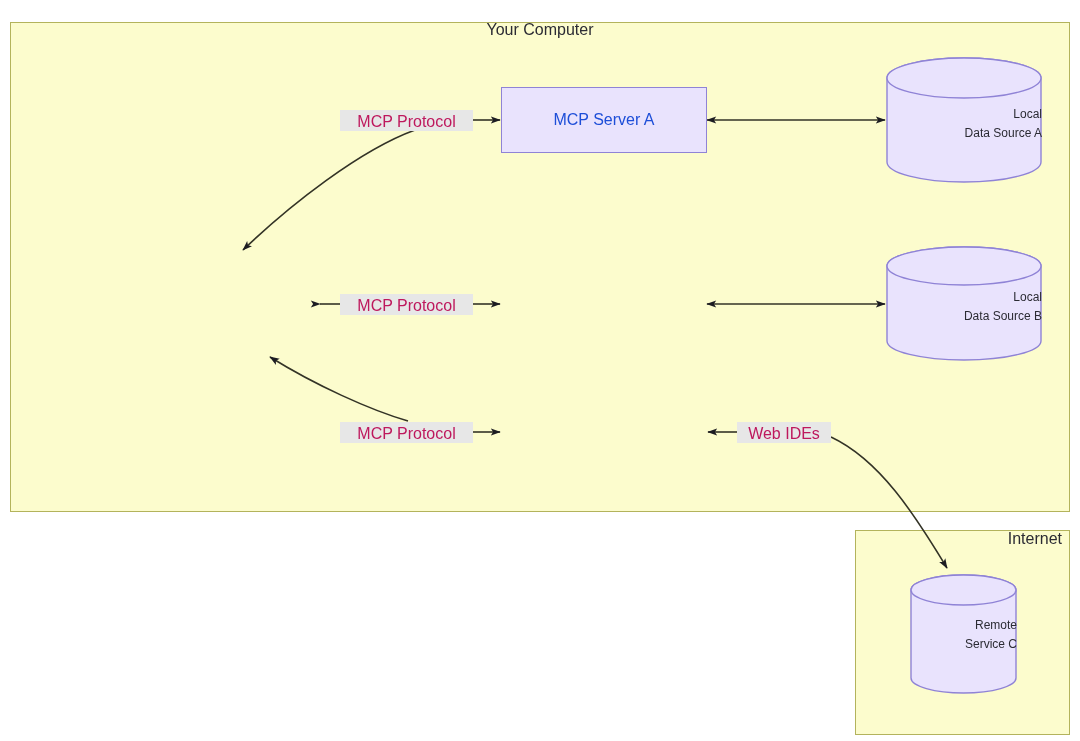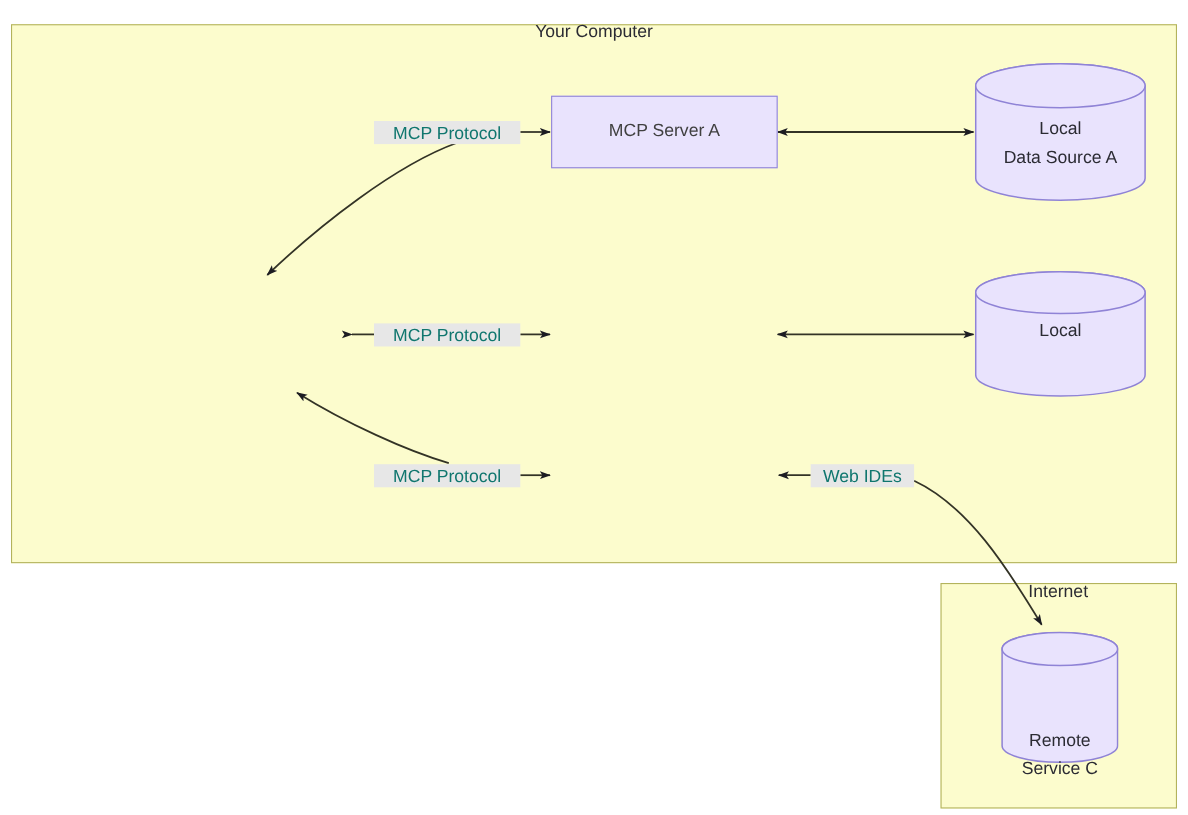--- a/index.html
+++ b/index.html
@@ -33,41 +33,41 @@
   .node-box {
     position: absolute;
     background: #e9e3fd;
     border: 1px solid #8f83d6;
     box-sizing: border-box;
     display: flex;
     align-items: center;
     justify-content: center;
     text-align: center;
     font-size: 16px;
-    color: #404040;
+    color: #1d4ed8;
     line-height: 1.55;
   }
   .cyl {
     position: absolute;
   }
   .cyl-label {
     position: absolute;
     left: 0;
     right: 0;
-    text-align: center;
-    font-size: 16px;
+    text-align: right;
+    font-size: 12px;
     color: #2b2b33;
     line-height: 1.6;
     pointer-events: none;
   }
   .edge-label {
     position: absolute;
     background: #e7e7e7;
     font-size: 16px;
-    color: #0f766e;
+    color: #be185d;
     white-space: nowrap;
     padding: 2px 3px;
     box-sizing: border-box;
     text-align: center;
     line-height: 1.3;
   }
   svg.overlay {
     position: absolute;
     left: 0;
     top: 0;
@@ -83,49 +83,50 @@
 </style>
 </head>
 <body>
 
 <div id="stage">
 
   <div class="group-box" style="left:10px; top:22px; width:1060px; height:490px;"></div>
   <div class="group-title" style="left:440px; top:21px; width:200px;">Your Computer</div>
 
   <div class="group-box" style="left:855px; top:530px; width:215px; height:205px;"></div>
-  <div class="group-title" style="left:862px; top:530px; width:200px;">Internet</div>
+  <div class="group-title" style="left:862px; top:530px; width:200px;text-align:right;">Internet</div>
 
   <div class="cyl" style="left:886px; top:57px; width:156px; height:126px;">
     <svg width="156" height="126" viewBox="0 0 156 126">
       <path d="M1,21 a77,20 0 0 1 154,0 L155,105 a77,20 0 0 1 -154,0 Z" fill="#e9e3fd" stroke="#8f83d6" stroke-width="1.4"></path>
       <ellipse cx="78" cy="21" rx="77" ry="20" fill="#e9e3fd" stroke="#8f83d6" stroke-width="1.4"></ellipse>
     </svg>
     <div class="cyl-label" style="top:48px;">
       <div>Local</div>
       <div>Data Source A</div>
     </div>
   </div>
 
   <div class="cyl" style="left:886px; top:246px; width:156px; height:115px;">
     <svg width="156" height="115" viewBox="0 0 156 115">
       <path d="M1,20 a77,19 0 0 1 154,0 L155,95 a77,19 0 0 1 -154,0 Z" fill="#e9e3fd" stroke="#8f83d6" stroke-width="1.4"></path>
       <ellipse cx="78" cy="20" rx="77" ry="19" fill="#e9e3fd" stroke="#8f83d6" stroke-width="1.4"></ellipse>
     </svg>
     <div class="cyl-label" style="top:42px;">
       <div>Local</div>
+      <div>Data Source B</div>
     </div>
   </div>
 
   <div class="cyl" style="left:910px; top:574px; width:107px; height:120px;">
     <svg width="107" height="120" viewBox="0 0 107 120">
       <path d="M1,16 a52.5,15 0 0 1 105,0 L106,104 a52.5,15 0 0 1 -105,0 Z" fill="#e9e3fd" stroke="#8f83d6" stroke-width="1.4"></path>
       <ellipse cx="53.5" cy="16" rx="52.5" ry="15" fill="#e9e3fd" stroke="#8f83d6" stroke-width="1.4"></ellipse>
     </svg>
-    <div class="cyl-label" style="top:42px;margin-top:45px;">
+    <div class="cyl-label" style="top:42px;">
       <div>Remote</div>
       <div>Service C</div>
     </div>
   </div>
 
   <svg class="overlay">
     <defs>
       <marker id="ah" markerWidth="11" markerHeight="11" refX="9.2" refY="4" orient="auto" markerUnits="userSpaceOnUse">
         <path d="M0,0.4 L10,4 L0,7.6 L2.3,4 Z" fill="#1c1c22"></path>
       </marker>

